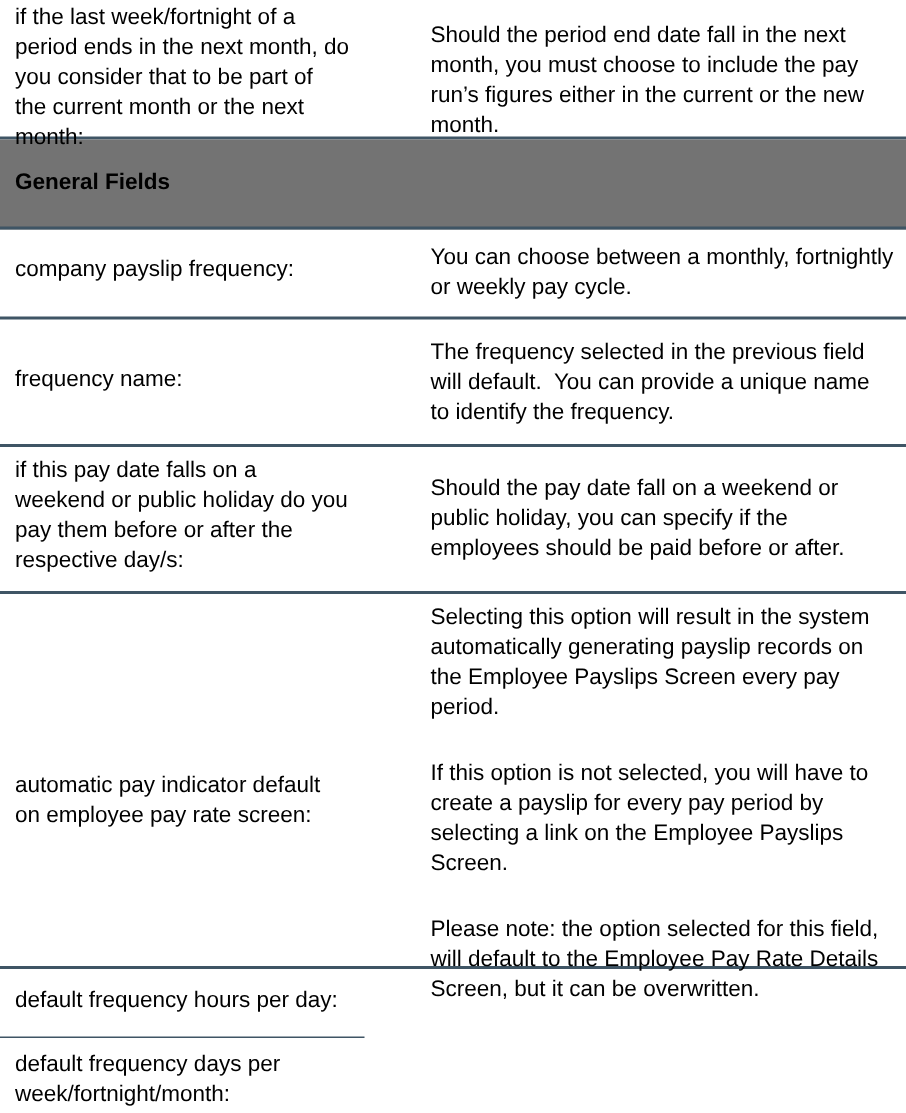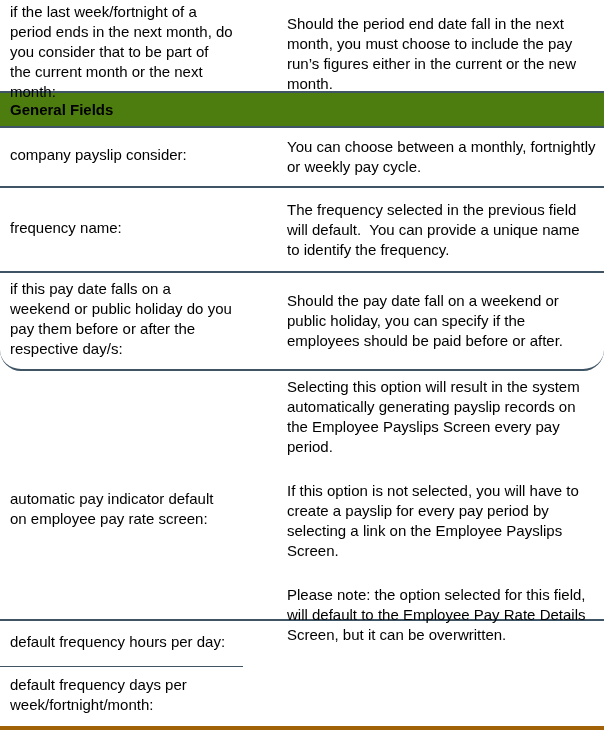--- a/index.html
+++ b/index.html
@@ -34,24 +34,24 @@
   .label-cell {
     padding: 2px 10px 6px 10px;
   }
   .desc-cell {
     padding: 6px 8px 6px 44px;
   }
   .desc-cell .inner, .label-cell .inner {
     white-space: pre-wrap;
   }
   .row-continued      { height: 93px; }
-  .row-header         { height: 35px; background: #4d7c0f; }
+  .row-header         { height: 60px; background: #737373; }
   .row-company        { height: 60px; }
   .row-frequency-name { height: 85px; }
-  .row-weekend        { height: 98px; border-radius: 21px; }
+  .row-weekend        { height: 98px; }
   .row-automatic      { height: 250px; }
   .row-header .header-cell {
     display: flex;
     align-items: center;
     padding-left: 10px;
     font-weight: bold;
     grid-column: 1 / span 2;
   }
   .row-automatic .desc-cell p {
     margin: 0;
@@ -97,21 +97,21 @@
       <span class="inner">Should the period end date fall in the next month, you must choose to include the pay run’s figures either in the current or the new month.</span>
     </div>
   </div>
 
   <div class="row row-header">
     <div class="header-cell">General Fields</div>
   </div>
 
   <div class="row row-company">
     <div class="cell label-cell">
-      <span class="inner">company payslip consider:</span>
+      <span class="inner">company payslip frequency:</span>
     </div>
     <div class="cell desc-cell">
       <span class="inner">You can choose between a monthly, fortnightly or weekly pay cycle.</span>
     </div>
   </div>
 
   <div class="row row-frequency-name">
     <div class="cell label-cell">
       <span class="inner">frequency name:</span>
     </div>

